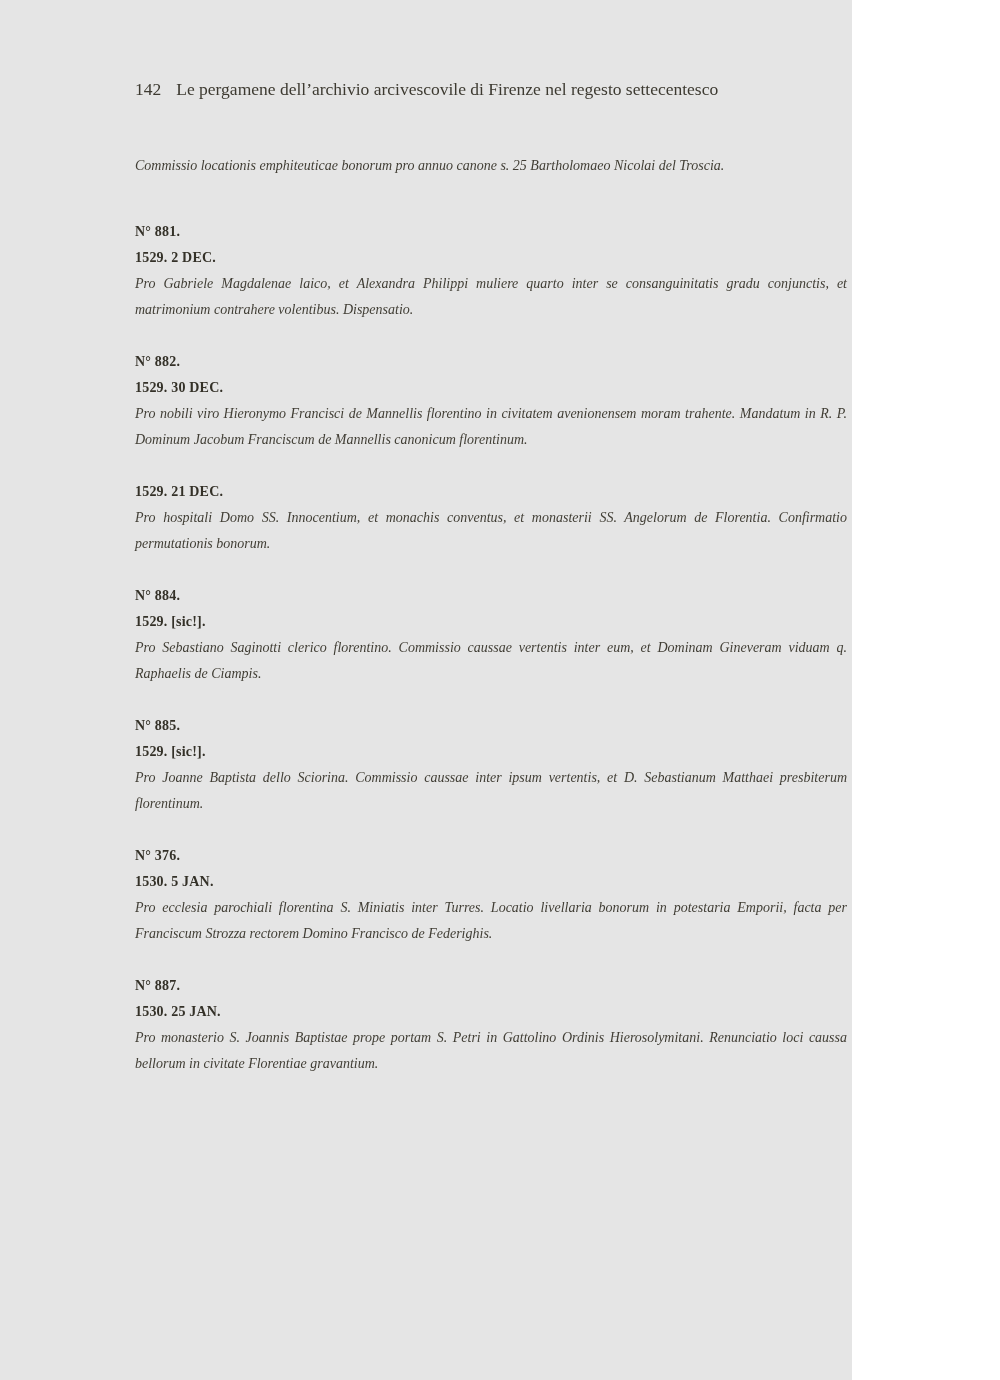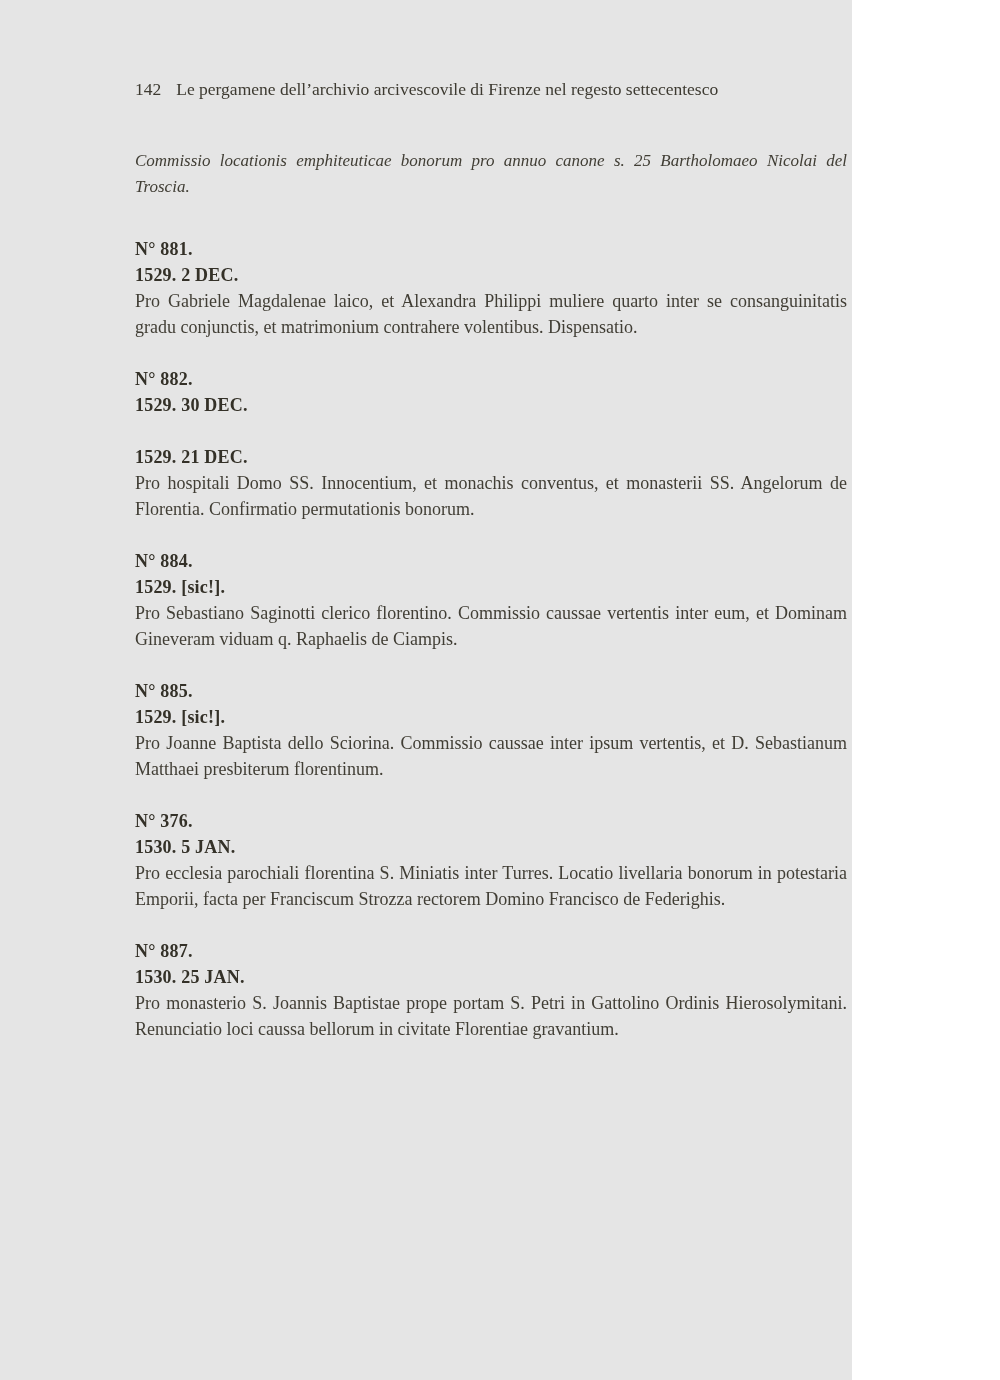--- a/index.html
+++ b/index.html
@@ -33,42 +33,43 @@
     color: #3d3a31;
     white-space: nowrap;
   }
   .running-head .page-number {
     display: inline-block;
     margin-right: 15px;
   }
   .intro-paragraph {
     margin: 48px 0 0 0;
     font-style: italic;
-    font-size: 17px;
-    line-height: 26px;
+    font-size: 14px;
+    line-height: 35px;
     text-align: justify;
     color: #413e35;
   }
   .entry {
     margin-top: 26px;
-    font-size: 18px;
+    font-size: 14px;
     line-height: 26px;
   }
   .entry.first {
     margin-top: 36px;
   }
   .entry-number,
   .entry-date {
     font-weight: bold;
     font-style: normal;
     color: #343128;
     letter-spacing: 0.2px;
   }
   .entry-text {
     margin: 0;
+    font-style: italic;
     text-align: justify;
     color: #413e35;
   }
 </style>
 </head>
 <body>
 
 <div class="page">
   <div class="content">
 
@@ -80,20 +81,21 @@
 
     <section class="entry first">
       <div class="entry-number">N° 881.</div>
       <div class="entry-date">1529. 2 DEC.</div>
       <p class="entry-text">Pro Gabriele Magdalenae laico, et Alexandra Philippi muliere quarto inter se consanguinitatis gradu conjunctis, et matrimonium contrahere volentibus. Dispensatio.</p>
     </section>
 
     <section class="entry">
       <div class="entry-number">N° 882.</div>
       <div class="entry-date">1529. 30 DEC.</div>
+      <p class="entry-text">Pro nobili viro Hieronymo Francisci de Mannellis florentino in civitatem avenionensem moram trahente. Mandatum in R. P. Dominum Jacobum Franciscum de Mannellis canonicum florentinum.</p>
     </section>
 
     <section class="entry">
       <div class="entry-date">1529. 21 DEC.</div>
       <p class="entry-text">Pro hospitali Domo SS. Innocentium, et monachis conventus, et monasterii SS. Angelorum de Florentia. Confirmatio permutationis bonorum.</p>
     </section>
 
     <section class="entry">
       <div class="entry-number">N° 884.</div>
       <div class="entry-date">1529. [sic!].</div>

